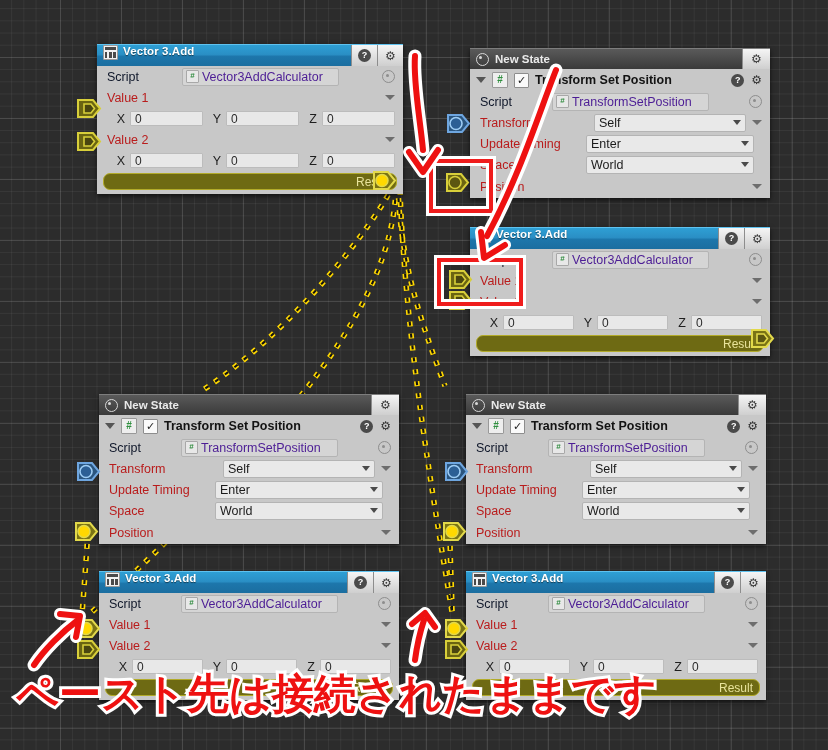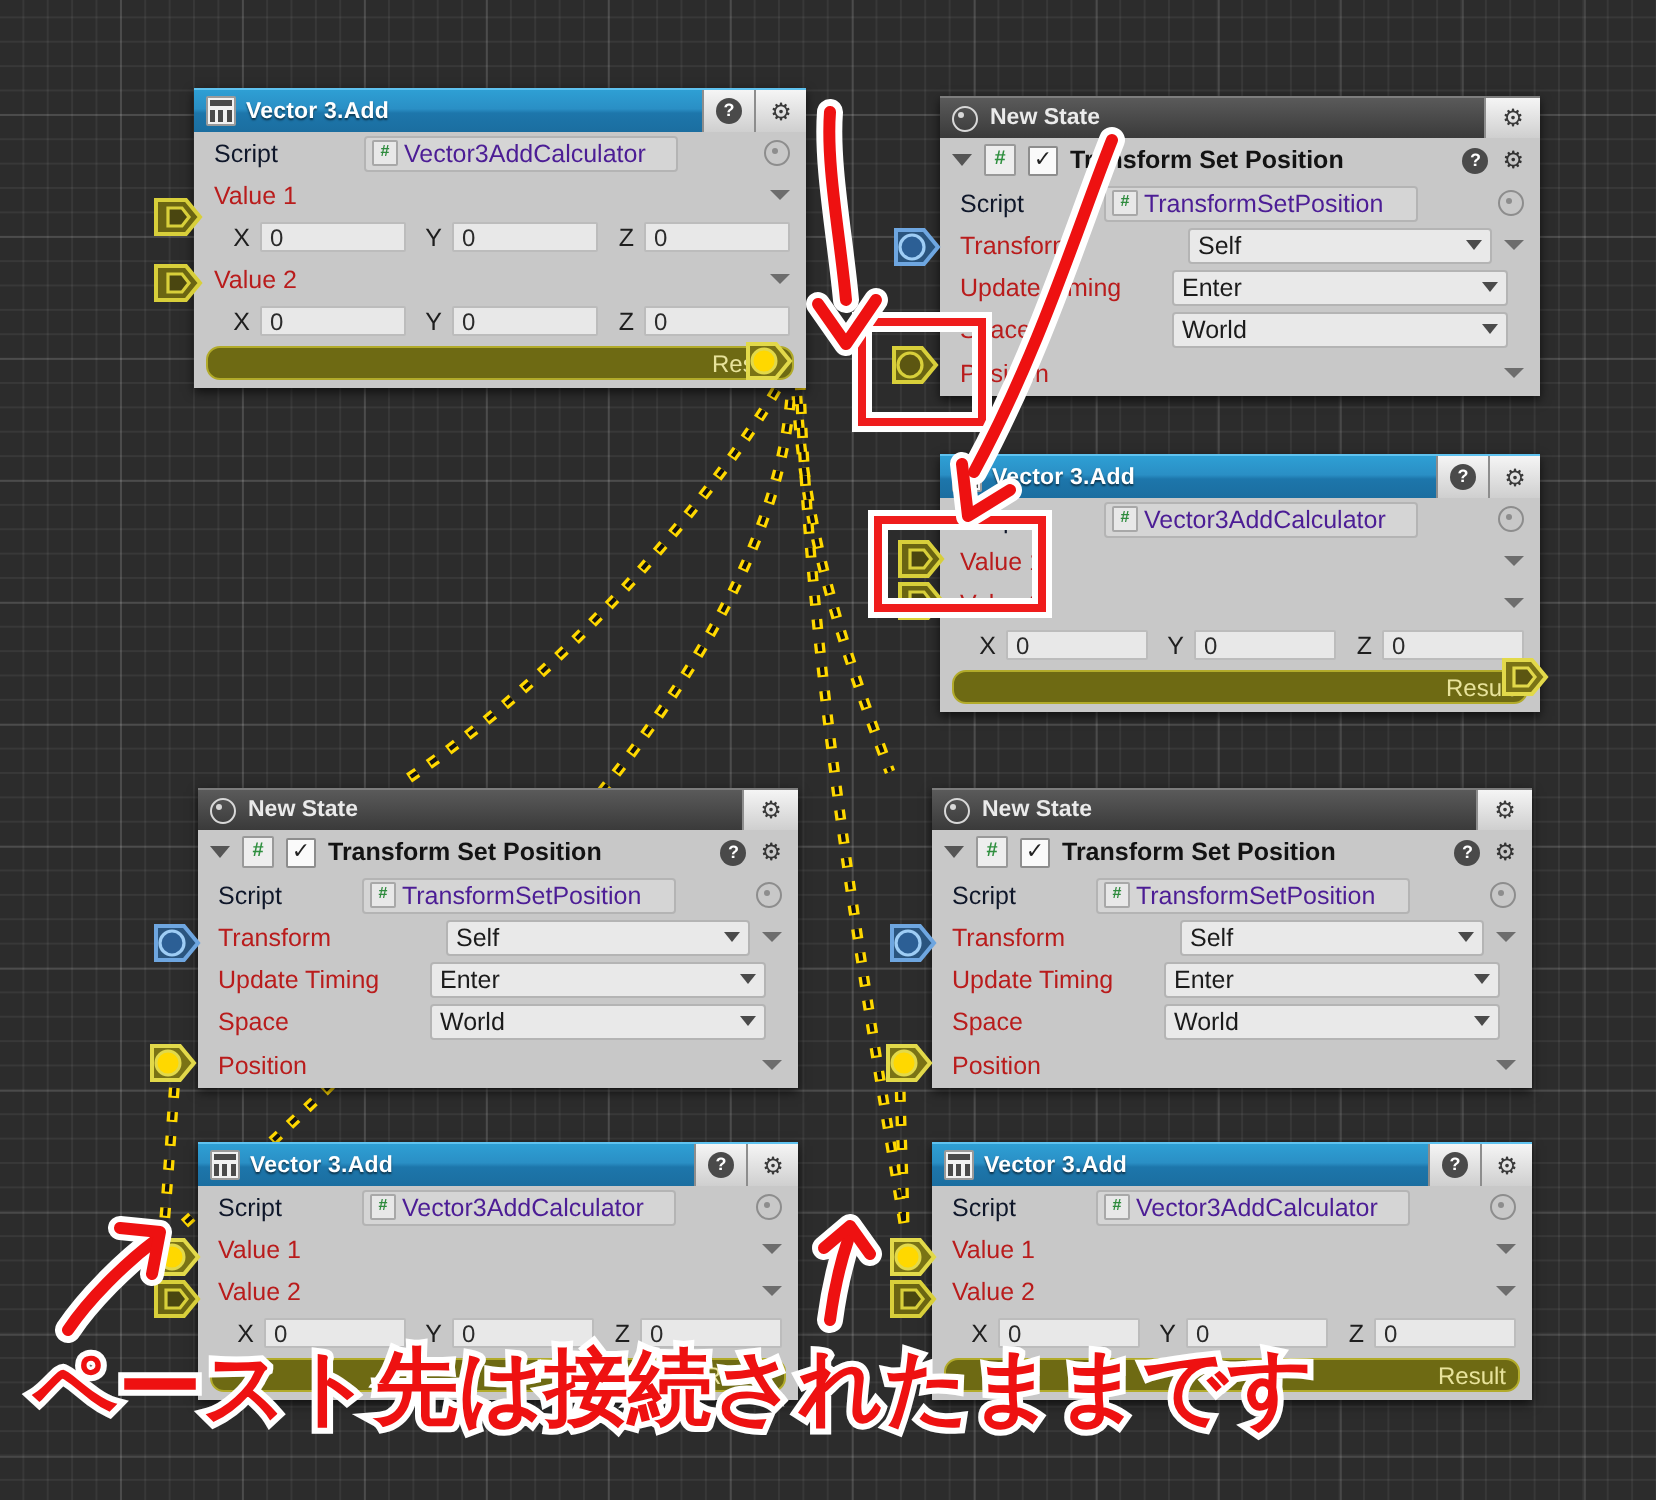--- a/index.html
+++ b/index.html
@@ -19,21 +19,21 @@
       linear-gradient(to bottom, rgba(255,255,255,0.10) 1px, transparent 1px);
     background-size:12.2px 12.2px,12.2px 12.2px,61px 61px,61px 61px;
     background-position:-1px -4px,-1px -4px,-1px -4px,-1px -4px;
   }
   .node{position:absolute;background:#c8c8c8;box-shadow:0 2px 5px rgba(0,0,0,.65);}
 
   
   .vtitle{
     height:21px;
     background:linear-gradient(to bottom,#2e9fd4 0%,#2a8fc5 45%,#1d76ab 55%,#1b6ea0 100%);
-    display:flex;align-items:center;padding:0 0 0 6px;
+    display:flex;align-items:flex-start;padding:0 0 0 6px;
     border-top:1px solid #5fc2ef;
     position:relative;
   }
   .vtitle .ttxt{color:#fff;font-size:11.5px;font-weight:bold;letter-spacing:.1px;margin-left:5px;
     text-shadow:0 1px 1px rgba(0,0,0,.55);}
   .calcicon{width:13px;height:13px;background:#f2f2f2;border:1px solid #9a9a9a;border-radius:1px;
     display:block;position:relative;}
   .calcicon:before{content:"";position:absolute;left:1px;top:1px;right:1px;height:3px;background:#4a4a4a;}
   .calcicon:after{content:"";position:absolute;left:1px;top:5.5px;right:1px;bottom:1px;
     background:

